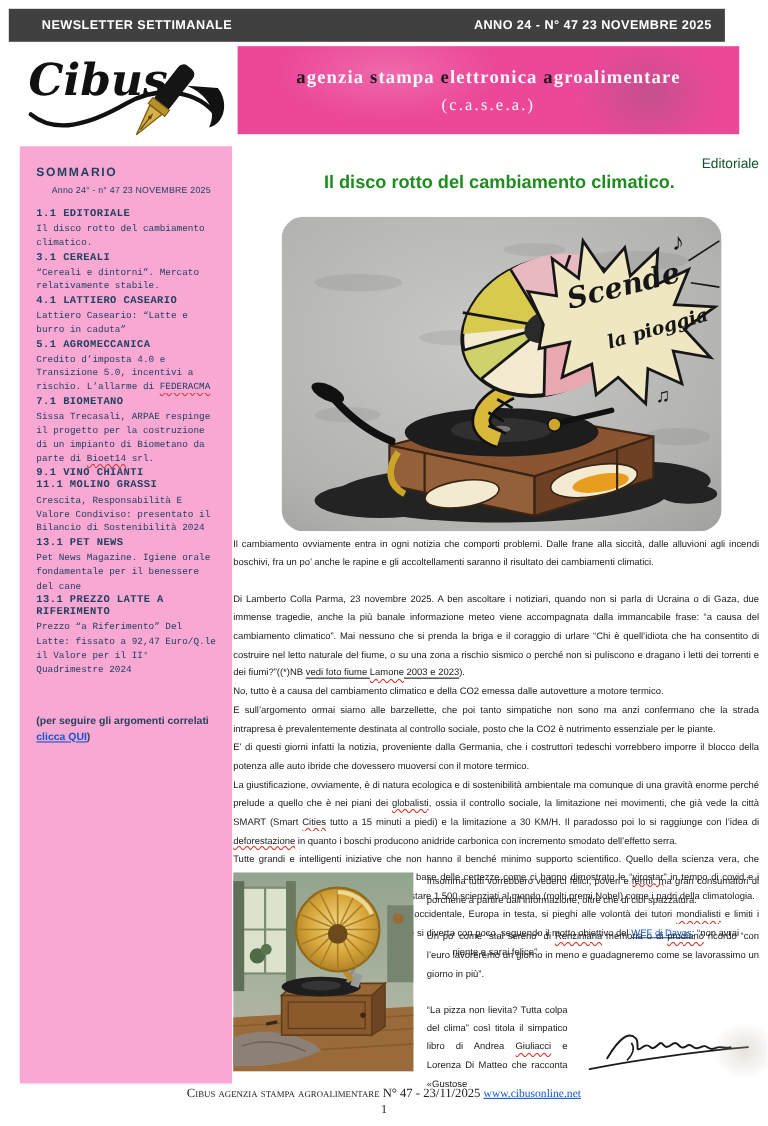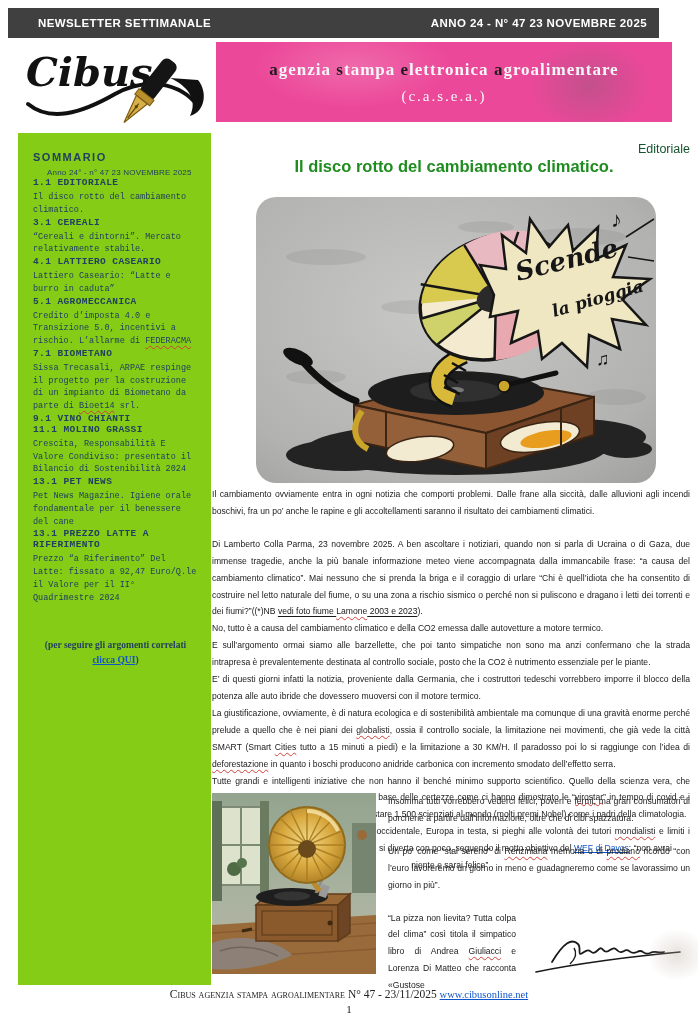--- a/index.html
+++ b/index.html
@@ -22,29 +22,29 @@
             font-family:"Liberation Serif",serif;}
   .masthead::after{content:"";position:absolute;inset:0;
             background:radial-gradient(90px 70px at 82% 55%,rgba(90,100,110,.28),rgba(0,0,0,0) 70%),
                        radial-gradient(140px 60px at 30% 30%,rgba(255,255,255,.18),rgba(0,0,0,0) 70%);
             pointer-events:none;}
   .mh1{font-size:17px;letter-spacing:1px;font-weight:bold;z-index:1;}
   .mh2{font-size:15px;letter-spacing:2px;margin-top:8px;color:#f5f7f8;z-index:1;}
   .mh1 .dk{color:#1c1c1c;} .mh1 .lt{color:#f5f7f8;} 
 
   
-  .sidebar{position:absolute;left:18px;top:133px;width:193px;height:852px;background:#84cc16;
+  .sidebar{position:absolute;left:18px;top:133px;width:193px;height:852px;background:#f9a8d4;
            box-sizing:border-box;padding:18px 13px 10px 15px;color:#21415f;}
   .sb-title{font-size:11px;font-weight:bold;letter-spacing:1.5px;}
-  .sb-sub{font-size:8px;margin:5px 0 0 14px;letter-spacing:.2px;}
+  .sb-sub{font-size:8px;margin:5px 0 11px 14px;letter-spacing:.2px;}
   .sb-sec{font-family:Liberation Mono, monospace;}
   .sb-h{font-size:9.5px;font-weight:bold;letter-spacing:.4px;}
   .sb-d{font-size:8.5px;line-height:1.5;margin-top:3px;}
-  .sb-note{margin-top:34px;font-family:Liberation Serif, serif;font-weight:bold;
-           font-size:9.5px;line-height:1.5;color:#24425e;text-align:center;}
+  .sb-note{margin-top:34px;font-family:Liberation Sans, sans-serif;font-weight:bold;
+           font-size:9.5px;line-height:1.5;color:#24425e;}
 
   .sq{text-decoration-line:underline;text-decoration-style:wavy;text-decoration-color:#d04038;
       text-decoration-thickness:1px;text-underline-offset:2px;}
   .u{text-decoration-line:underline;text-decoration-thickness:1px;text-underline-offset:2px;}
   .u.sq{text-decoration-line:underline;} 
   .link{color:#1155cc;text-decoration:underline;cursor:pointer;}
 
   
   .kicker{position:absolute;left:218px;top:142px;width:472px;text-align:right;
           color:#14532d;font-size:12.5px;}

